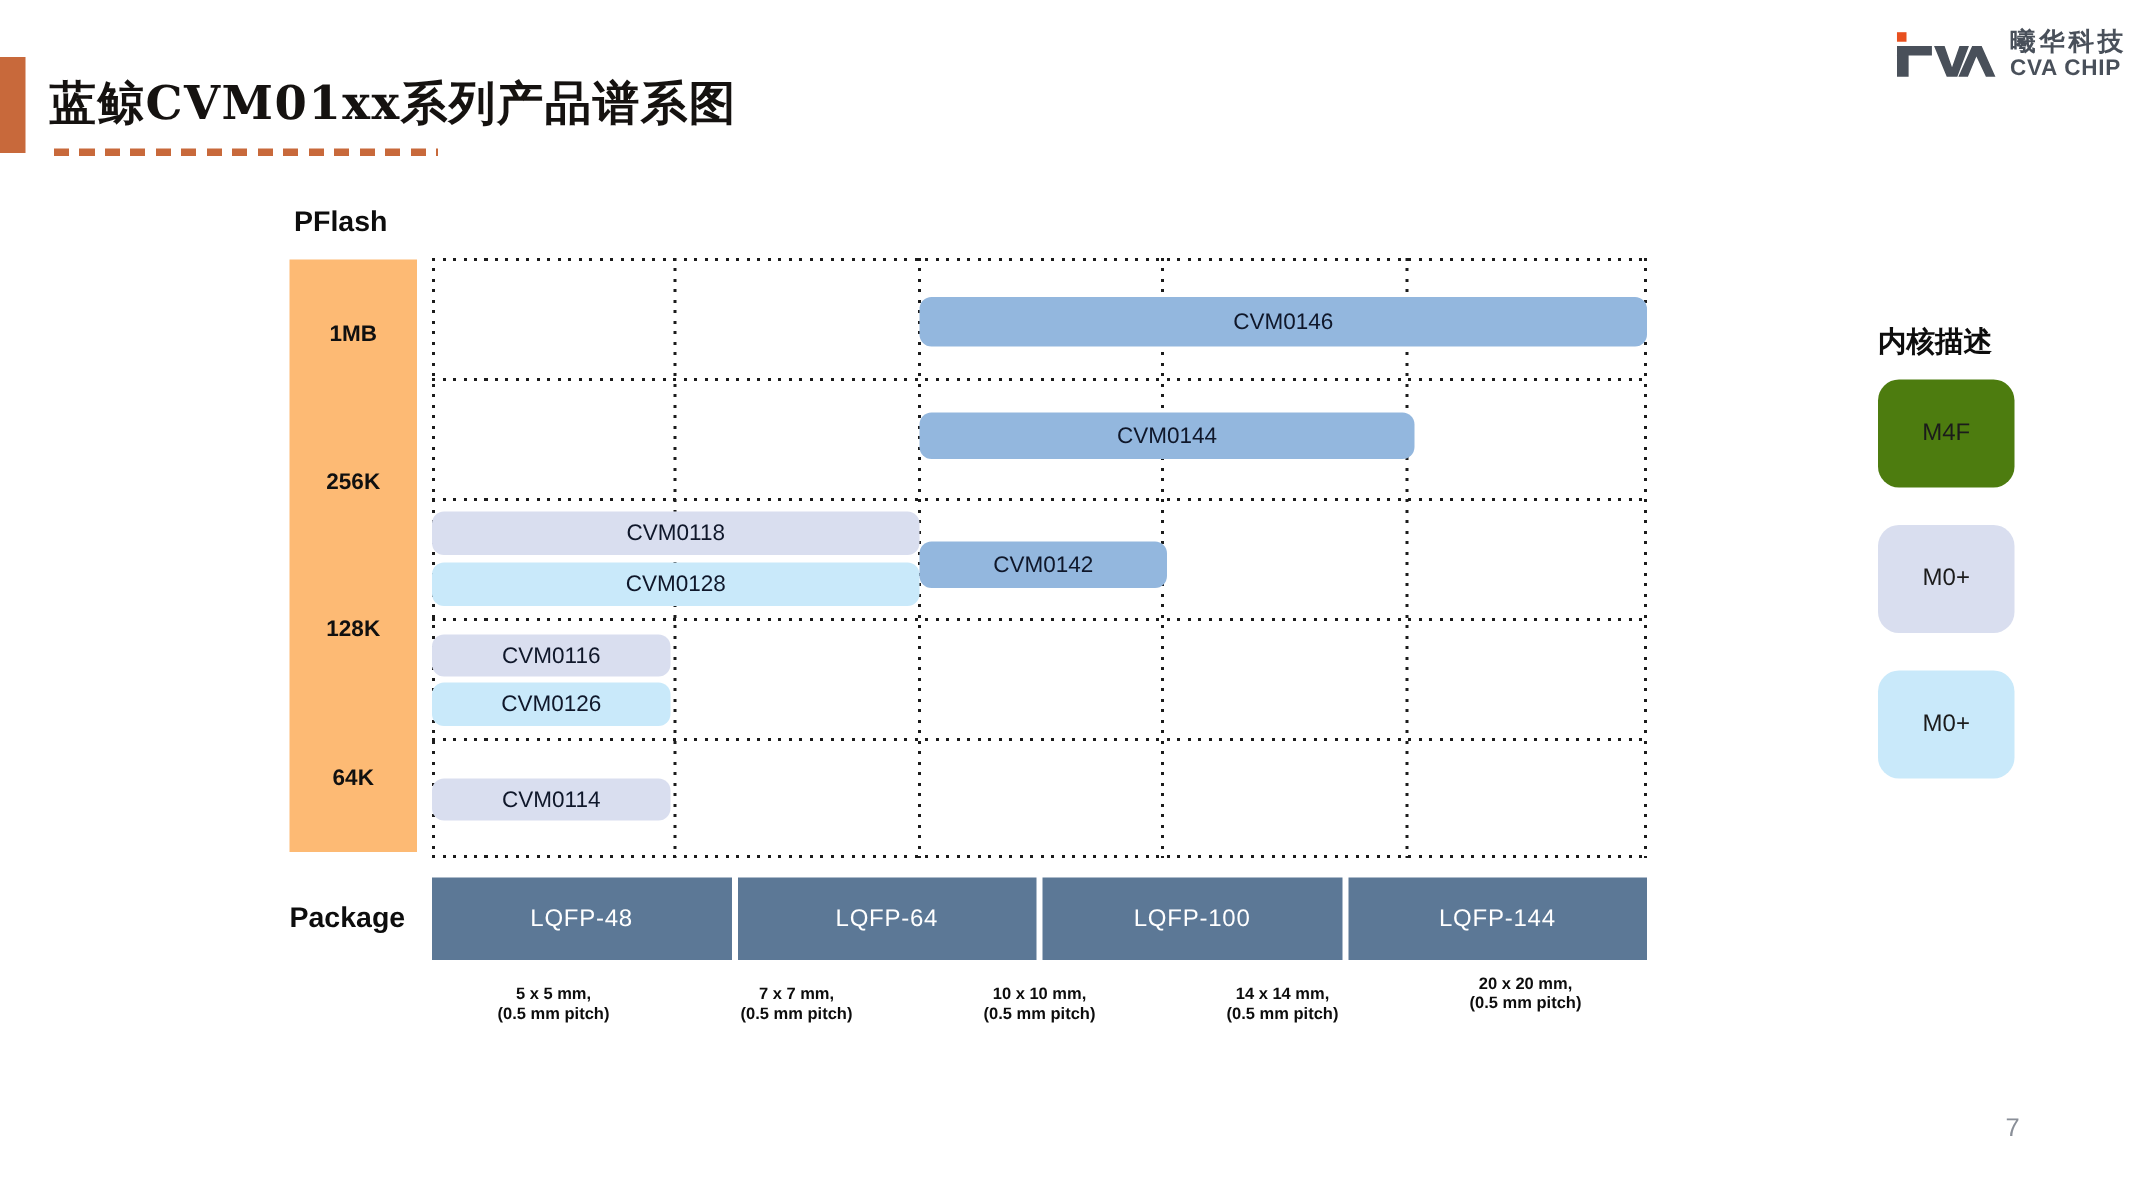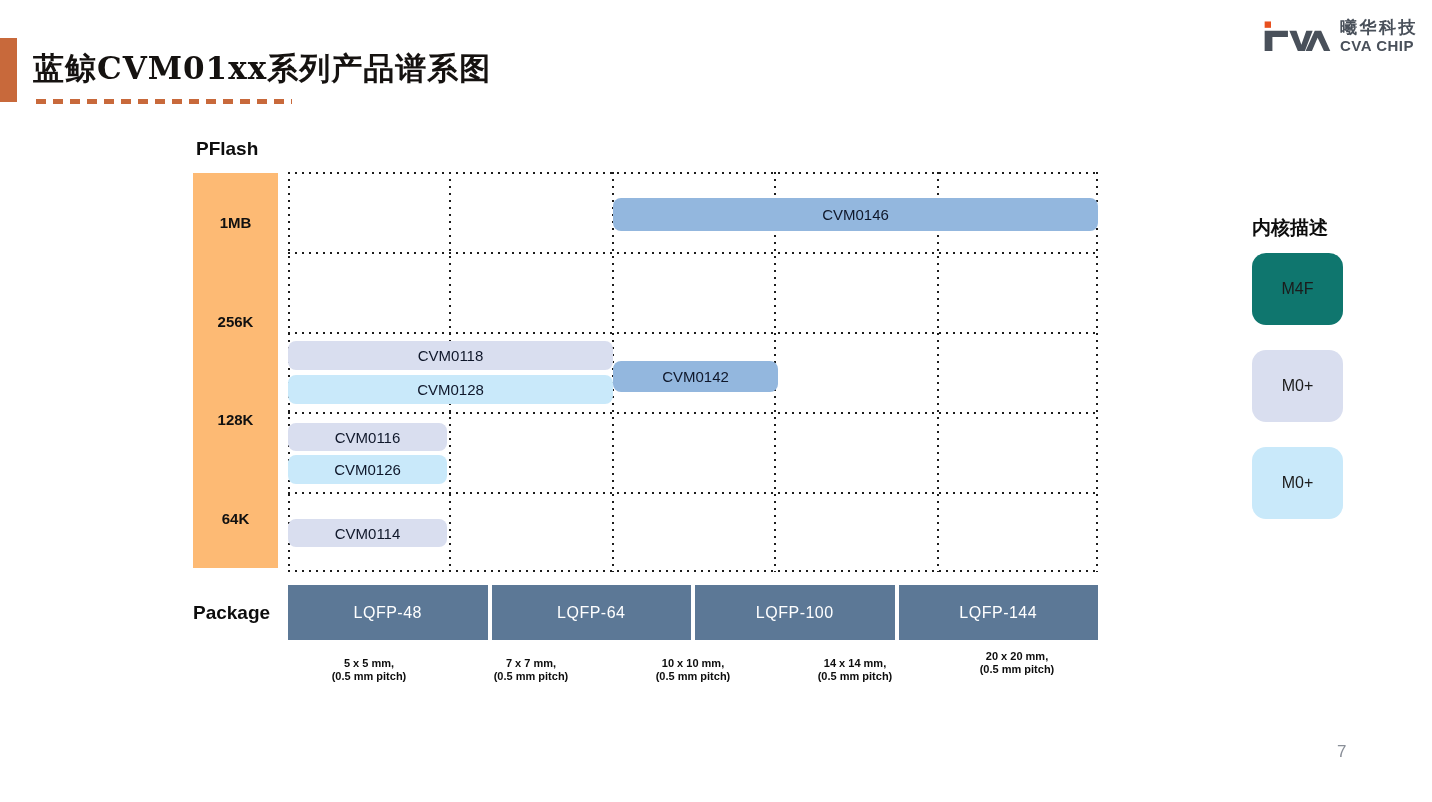--- a/index.html
+++ b/index.html
@@ -53,21 +53,21 @@
 
   
   .cap-row { position:absolute; left:288px; top:657px; width:810px; display:flex; }
   .cap { flex:1; text-align:center; font-size:11px; font-weight:700; line-height:13px; color:#0d0d0d; }
   .cap.raised { transform:translateY(-7px); }
 
   
   .legend-title { position:absolute; left:1252px; top:201px; font-size:19px; font-weight:800; color:#0d0d0d;margin-top:14px; }
   .legend-box { position:absolute; left:1252px; width:91px; height:72px; border-radius:14px;
                 display:flex; align-items:center; justify-content:center; font-size:16px; color:#1b1b1b; }
-  .legend-m4f { top:253px; background:#0f766e; }
+  .legend-m4f { top:253px; background:#4d7c0f; }
   .legend-m0a { top:350px; background:#D9DEEF; }
   .legend-m0b { top:447px; background:#C9E9FA; }
 
   .page-number { position:absolute; left:1337px; top:742px; font-size:17px; color:#8a8f98; }
 </style>
 </head>
 <body>
 
 <div class="slide">
 
@@ -106,20 +106,21 @@
     <div class="gl v" style="left:649px"></div>
     <div class="gl v" style="left:808px"></div>
     <div class="gl h" style="top:0"></div>
     <div class="gl h" style="top:80px"></div>
     <div class="gl h" style="top:160px"></div>
     <div class="gl h" style="top:240px"></div>
     <div class="gl h" style="top:320px"></div>
     <div class="gl h" style="top:398px"></div>
 
     <div class="bar core-m4f" style="left:325px;top:26px;width:485px;height:33px">CVM0146</div>
+    <div class="bar core-m4f" style="left:325px;top:103px;width:330px;height:31px">CVM0144</div>
     <div class="bar core-m0a" style="left:0;top:169px;width:325px;height:29px">CVM0118</div>
     <div class="bar core-m0b" style="left:0;top:203px;width:325px;height:29px">CVM0128</div>
     <div class="bar core-m4f" style="left:325px;top:189px;width:165px;height:31px">CVM0142</div>
     <div class="bar core-m0a" style="left:0;top:251px;width:159px;height:28px">CVM0116</div>
     <div class="bar core-m0b" style="left:0;top:283px;width:159px;height:29px">CVM0126</div>
     <div class="bar core-m0a" style="left:0;top:347px;width:159px;height:28px">CVM0114</div>
   </div>
 
   <div class="pkg-row">
     <div class="pkg-block">LQFP-48</div>

